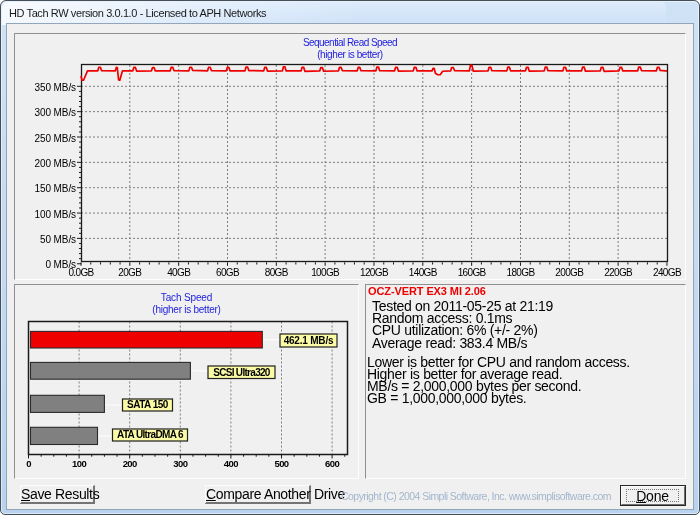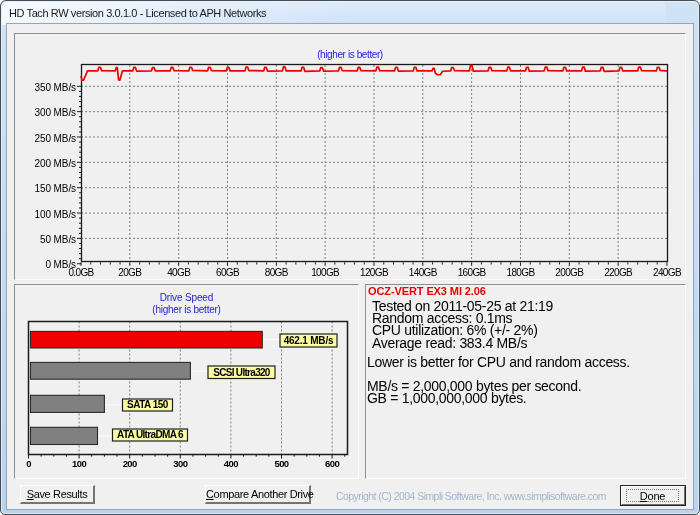--- a/index.html
+++ b/index.html
@@ -14,28 +14,29 @@
 #infoP{left:358px;top:260px;width:319px;height:193px}
 .bt{color:#2121e0;font-size:10px;text-align:center;position:absolute;width:100%;letter-spacing:-0.55px}
 .bt2{color:#2121e0;font-size:10px;text-align:center;position:absolute;width:100%;letter-spacing:-0.4px}
 .al{font:10px "Liberation Sans",sans-serif;fill:#000;letter-spacing:-0.1px}
 .xl{font:10px "Liberation Sans",sans-serif;fill:#000;letter-spacing:-0.65px}
 .bn{font:bold 9.5px "Liberation Sans",sans-serif;fill:#000;letter-spacing:-0.6px}
 .bl{font:bold 10px "Liberation Sans",sans-serif;fill:#000;letter-spacing:-0.2px}
 .gd{stroke:#7e7e7e;stroke-width:1;stroke-dasharray:2 2}
 .tk{stroke:#1a1a1a;stroke-width:1}
 .il{position:absolute;font-size:14px;color:#000;white-space:nowrap;letter-spacing:-0.3px}
-button{position:absolute;font-family:"Liberation Sans",sans-serif;font-size:11px;color:#000;background:#f0f0f0;
+button{position:absolute;font-family:"Liberation Sans",sans-serif;font-size:14px;color:#000;background:#f0f0f0;
 border-style:solid;border-width:1px 2px 2px 1px;border-color:#fcfcfc #747474 #747474 #fcfcfc;padding:0;letter-spacing:-0.35px;white-space:nowrap}
 u{text-decoration:underline}
 </style></head><body>
 <div id="win">
 <div id="title">HD Tach RW version 3.0.1.0 - Licensed to APH Networks</div>
 <div id="client">
   <div class="panel" id="chartP">
+    <div class="bt" style="top:3px">Sequential Read Speed</div>
     <div class="bt2" style="top:15px">(higher is better)</div>
     <svg width="670" height="245" style="position:absolute;left:0;top:0">
 <g>
             <line x1="66" y1="204.40" x2="652" y2="204.40" class="gd"></line>
             <line x1="66" y1="179.05" x2="652" y2="179.05" class="gd"></line>
             <line x1="66" y1="153.70" x2="652" y2="153.70" class="gd"></line>
             <line x1="66" y1="128.35" x2="652" y2="128.35" class="gd"></line>
             <line x1="66" y1="103.00" x2="652" y2="103.00" class="gd"></line>
             <line x1="66" y1="77.65" x2="652" y2="77.65" class="gd"></line>
             <line x1="66" y1="52.30" x2="652" y2="52.30" class="gd"></line>
@@ -169,21 +170,21 @@
           <text x="407.8" y="242.2" class="xl" text-anchor="middle">140GB</text>
           <text x="456.6" y="242.2" class="xl" text-anchor="middle">160GB</text>
           <text x="505.5" y="242.2" class="xl" text-anchor="middle">180GB</text>
           <text x="554.3" y="242.2" class="xl" text-anchor="middle">200GB</text>
           <text x="603.1" y="242.2" class="xl" text-anchor="middle">220GB</text>
           <text x="652.0" y="242.2" class="xl" text-anchor="middle">240GB</text>
 <polyline points="66,41.5 67,45.8 68.5,45.8 72.5,36.4 82.8,36.4 83.8,32.8 85.4,32.8 86.6,36.3 100.3,36.4 101.3,33.0 102.3,33.2 103.6,45.4 104.8,45.7 107.5,36.4 117.8,36.4 118.8,33.0 120.4,33.0 121.6,36.6 136.5,36.4 137.5,33.1 139.1,33.1 140.3,36.5 155.2,36.4 156.2,32.9 157.8,32.9 159.0,36.1 173.9,36.4 174.9,32.8 176.5,32.8 177.7,36.0 192.6,36.4 193.6,32.8 195.2,32.8 196.4,36.1 211.3,36.4 212.3,33.0 213.9,33.0 215.1,36.4 230.0,36.4 231.0,32.6 232.6,32.6 233.8,36.1 248.7,36.4 249.7,33.0 251.3,33.0 252.5,36.6 267.4,36.4 268.4,32.5 270.0,32.5 271.2,36.5 286.1,36.4 287.1,32.9 288.7,32.9 289.9,36.9 304.8,36.4 305.8,33.1 307.4,33.1 308.6,36.8 323.5,36.4 324.5,32.9 326.1,32.9 327.3,36.1 342.2,36.4 343.2,33.0 344.8,33.0 346.0,36.3 360.9,36.4 361.9,32.6 363.5,32.6 364.7,36.2 379.6,36.4 380.6,32.8 382.2,32.8 383.4,36.6 398.3,36.4 399.3,32.9 400.9,32.9 402.1,36.5 417.0,36.4 418.0,34.0 419.2,34.0 420.4,38.8 422.7,40.3 425.2,40.3 427.7,36.8 435.7,36.4 436.7,33.1 438.3,33.1 439.5,36.1 454.4,36.4 455.4,31.0 457.0,31.0 458.2,36.6 473.1,36.4 474.1,32.8 475.7,32.8 476.9,36.3 491.8,36.4 492.8,32.7 494.4,32.7 495.6,36.4 510.5,36.4 511.5,32.9 513.1,32.9 514.3,36.7 529.2,36.4 530.2,32.7 531.8,32.7 533.0,36.2 547.9,36.4 548.9,32.8 550.5,32.8 551.7,36.5 566.6,36.4 567.6,32.6 569.2,32.6 570.4,36.7 585.3,36.4 586.3,32.9 587.9,32.9 589.1,36.9 604.0,36.4 605.0,33.0 606.6,33.0 607.8,36.4 622.7,36.4 623.7,32.6 625.3,32.6 626.5,36.1 641.4,36.4 642.4,32.8 644.0,32.8 645.2,36.0 650.5,36.4 652,36.4" fill="none" stroke="#ef0000" stroke-width="1.7" stroke-linejoin="round" transform="translate(0,0.45)"></polyline>
 </svg>
   </div>
   <div class="panel" id="burstP">
-    <div class="bt" style="top:7px;letter-spacing:-0.15px">Drive Speed</div>
+    <div class="bt" style="top:7px;letter-spacing:-0.15px">Tach Speed</div>
     <div class="bt2" style="top:19px;letter-spacing:-0.25px">(higher is better)</div>
     <svg width="343" height="193" style="position:absolute;left:0;top:0">
 <g>
             <line x1="64.1" y1="36.5" x2="64.1" y2="169.5" class="gd"></line>
             <line x1="114.7" y1="36.5" x2="114.7" y2="169.5" class="gd"></line>
             <line x1="165.3" y1="36.5" x2="165.3" y2="169.5" class="gd"></line>
             <line x1="215.9" y1="36.5" x2="215.9" y2="169.5" class="gd"></line>
             <line x1="266.5" y1="36.5" x2="266.5" y2="169.5" class="gd"></line>
             <line x1="317.1" y1="36.5" x2="317.1" y2="169.5" class="gd"></line>
           </g>
@@ -241,24 +242,25 @@
           <text x="317.1" y="181.5" class="bn" text-anchor="middle">600</text>
 </svg>
   </div>
   <div class="panel" id="infoP">
     <div class="il" style="left:2px;top:0px;color:#ee0000;font-weight:bold;font-size:11px;letter-spacing:-0.1px">OCZ-VERT EX3 MI 2.06</div>
     <div class="il" style="left:6px;top:13px">Tested on 2011-05-25 at 21:19</div>
     <div class="il" style="left:6px;top:25px">Random access: 0.1ms</div>
     <div class="il" style="left:6px;top:37px">CPU utilization: 6% (+/- 2%)</div>
     <div class="il" style="left:6px;top:50px">Average read: 383.4 MB/s</div>
     <div class="il" style="left:1px;top:69px">Lower is better for CPU and random access.</div>
+    <div class="il" style="left:1px;top:81px">Higher is better for average read.</div>
     <div class="il" style="left:1px;top:93px">MB/s = 2,000,000 bytes per second.</div>
     <div class="il" style="left:1px;top:105px">GB = 1,000,000,000 bytes.</div>
   </div>
   <button style="left:13px;top:461px;width:75px;height:19px"><u>S</u>ave Results</button>
   <button style="left:198px;top:461px;width:106px;height:19px"><u>C</u>ompare Another Drive</button>
-  <div style="position:absolute;left:329px;top:466px;width:280px;text-align:left;font-size:10.5px;color:#a3b6cd;letter-spacing:-0.55px;white-space:nowrap">Copyright (C) 2004 Simpli Software, Inc. www.simplisoftware.com</div>
+  <div style="position:absolute;left:329px;top:466px;width:280px;text-align:center;font-size:10.5px;color:#a3b6cd;letter-spacing:-0.55px;white-space:nowrap">Copyright (C) 2004 Simpli Software, Inc. www.simplisoftware.com</div>
   <div style="position:absolute;left:613px;top:461px;width:64px;height:19px;border:1px solid #262626;background:#f0f0f0">
 <div style="position:absolute;left:0;top:0;right:0;bottom:0;border:1px solid;border-color:#fbfbfb #6e6e6e #6e6e6e #fbfbfb">
-<div style="position:absolute;left:4px;top:2px;right:5px;bottom:2px;border:1px dotted #767676;text-align:center;font-size:11px;line-height:13px;letter-spacing:-0.2px"><u>D</u>one</div>
+<div style="position:absolute;left:4px;top:2px;right:5px;bottom:2px;border:1px dotted #767676;text-align:center;font-size:14px;line-height:13px;letter-spacing:-0.2px"><u>D</u>one</div>
         </div>
       </div>
 </div>
 </div>
 </body></html>

